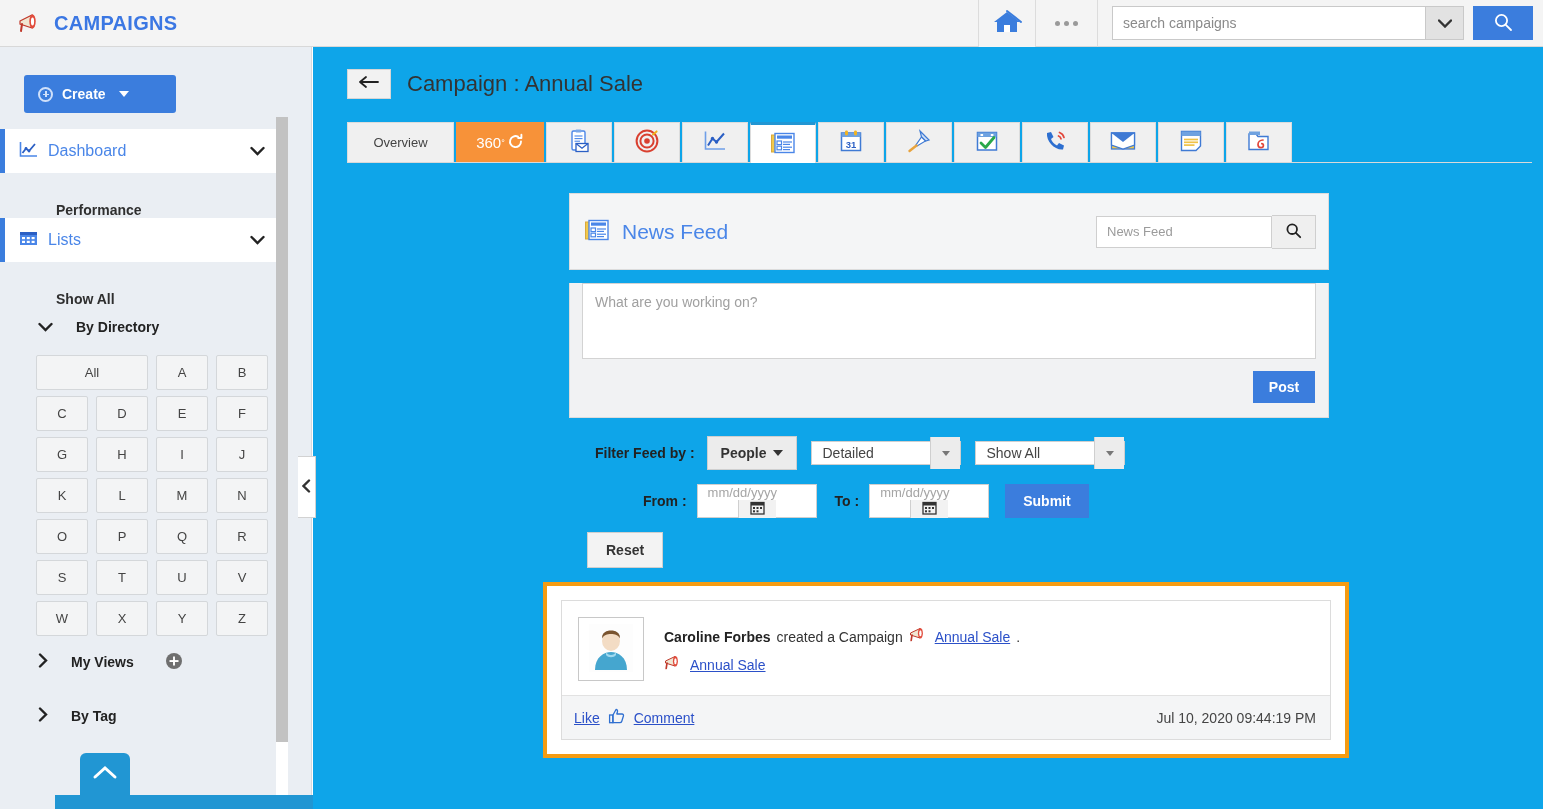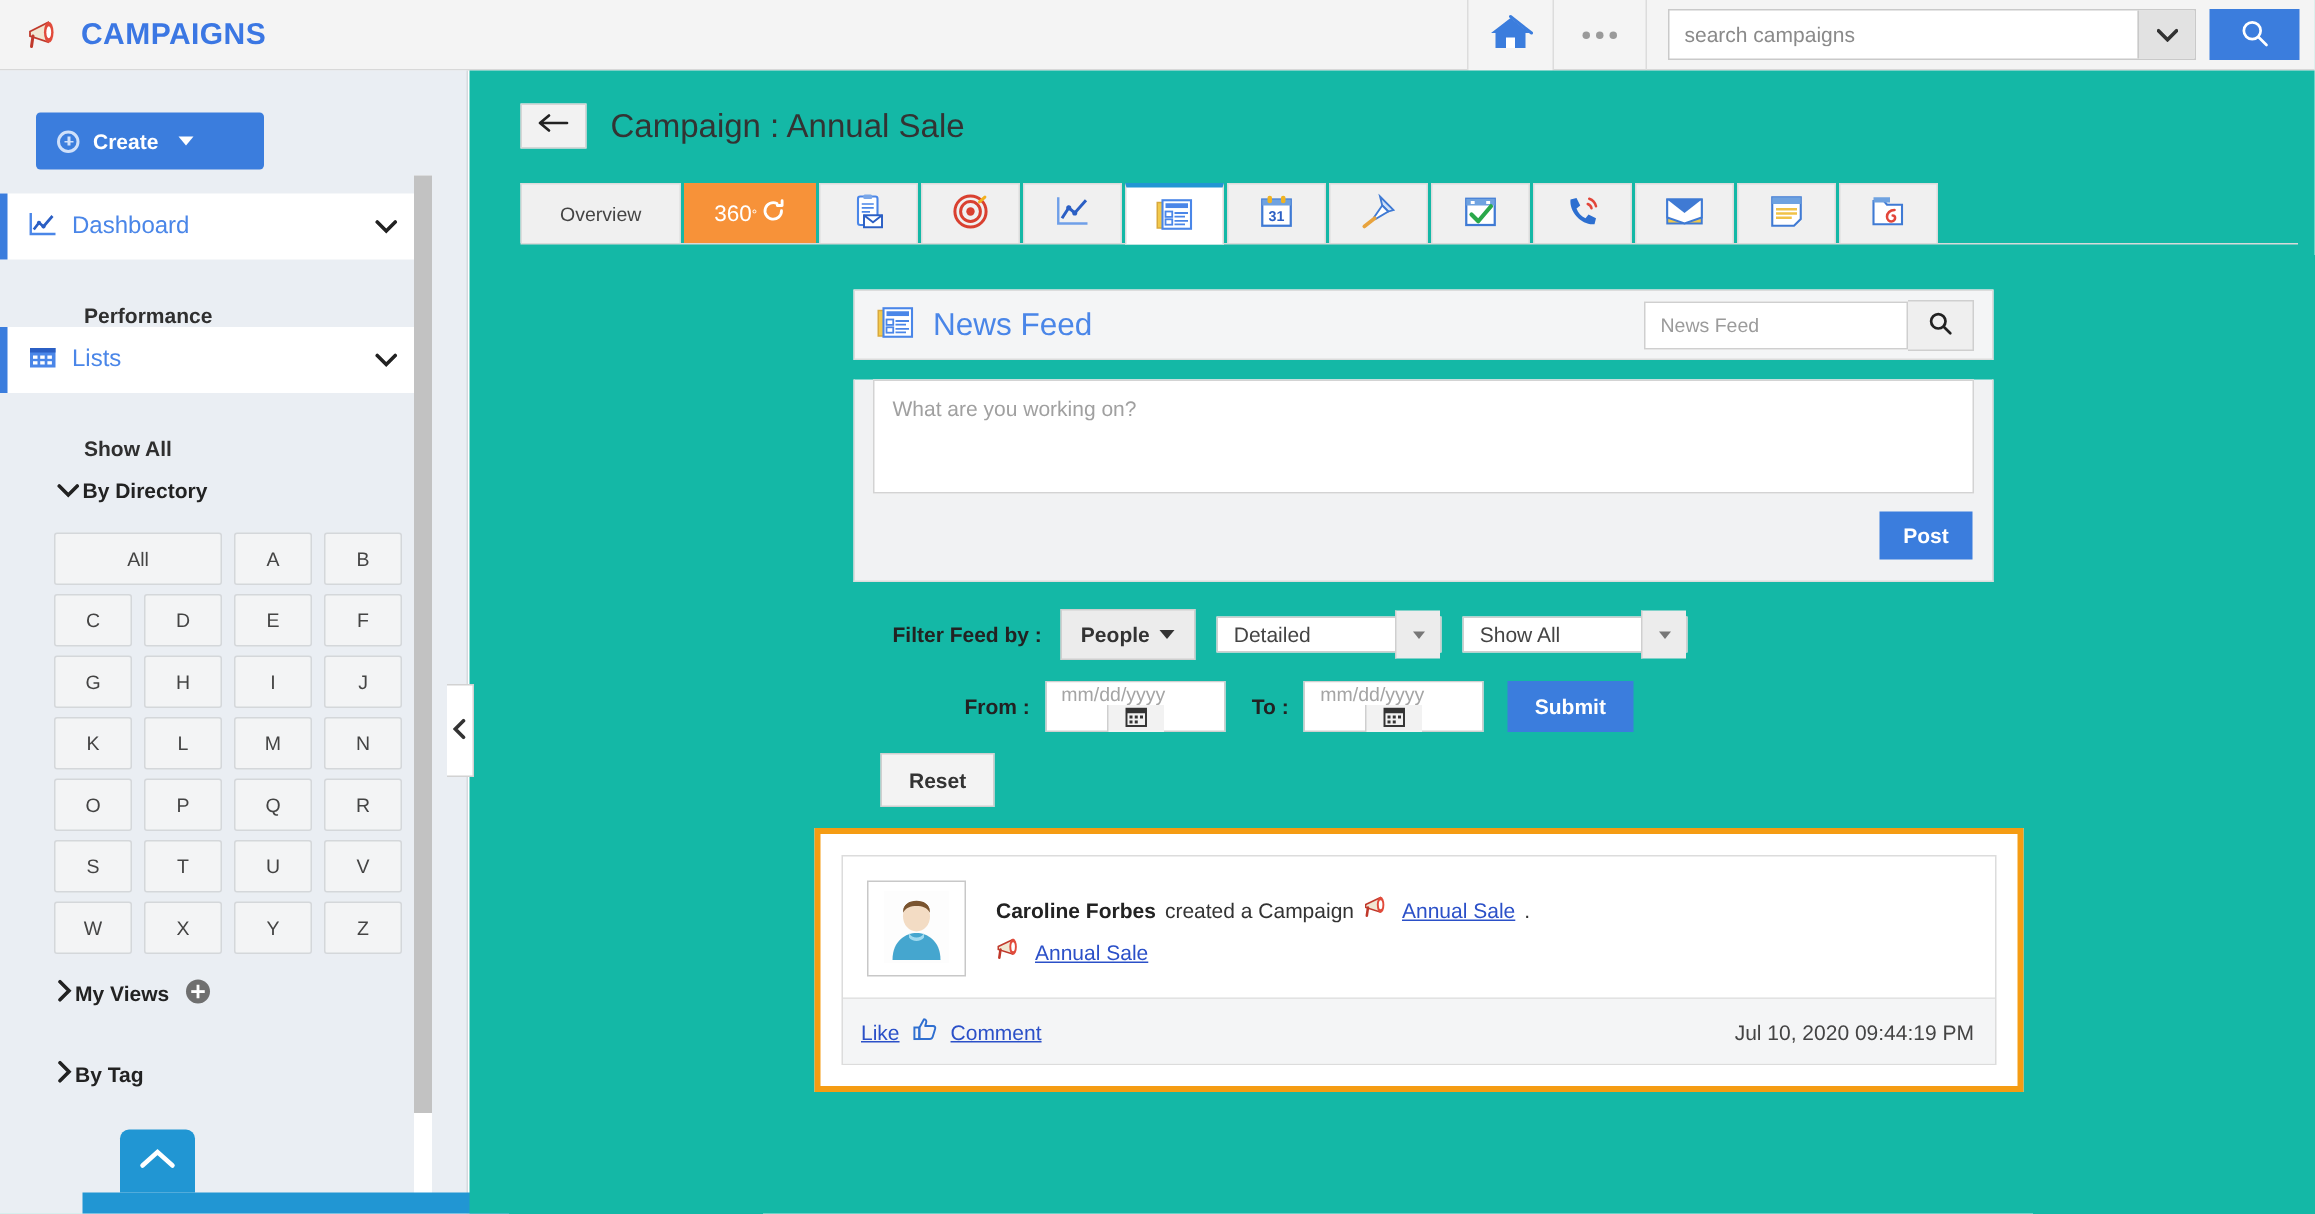--- a/index.html
+++ b/index.html
@@ -103,21 +103,21 @@
     padding-left: 14px; cursor: pointer; margin-right: 34px;
   }
   .nav-main .nav-label { color: #4a86e8; font-size: 16px; margin-left: 10px; }
   .nav-main .chev { margin-left: auto; margin-right: 12px; }
   .nav-sub {
     height: 45px; display: flex; align-items: flex-end;
     padding-left: 56px; font-weight: bold; font-size: 14px;
     color: #2f2f2f; cursor: pointer;
   }
   .nav-group {
-    display: flex; align-items: center; gap: 2px;
+    display: flex; align-items: center; gap: 23px;
     padding-left: 38px; height: 40px;
     font-weight: bold; font-size: 14px; color: #222; cursor: pointer;
   }
   .chev-svg { display: block; }
 
   .alpha-grid {
     margin: 8px 0 0 36px; width: 224px;
     display: grid; grid-template-columns: repeat(4, 52px);
     gap: 6px 8px;
   }
@@ -154,21 +154,21 @@
     position: absolute; left: 80px; bottom: 14px;
     width: 50px; height: 42px;
     background: #2196d3; border-radius: 6px 6px 0 0;
     display: flex; align-items: center; justify-content: center;
     cursor: pointer;
   }
 
   
   .main {
     position: absolute; top: 47px; left: 313px;
-    width: 1230px; height: 762px; background: #14b8a6;
+    width: 1230px; height: 762px; background: #0ea5e9;
     overflow: hidden;
   }
   .page-head { display: flex; align-items: center; padding: 22px 0 0 34px; }
   .back-btn {
     width: 44px; height: 30px; background: #f2f2f2;
     border: 1px solid #d6d6d6; cursor: pointer;
     display: flex; align-items: center; justify-content: center;
     font-size: 17px; color: #333;
   }
   .page-title { font-size: 22px; color: #333; margin-left: 16px; }
@@ -190,21 +190,21 @@
     background: #f79239; border-color: #f79239; color: #fff;
     min-width: 88px; font-size: 15px;
   }
   .tab.active {
     background: #fff; border-top: 3px solid #2196d3;
     position: relative; top: 1px; height: 41px;
   }
 
   .feed-wrap { width: 760px; margin: 30px 0 0 256px; }
   .feed-head {
-    height: 47px; background: #f4f5f6; border: 1px solid #dcdcdc;
+    height: 77px; background: #f4f5f6; border: 1px solid #dcdcdc;
     display: flex; align-items: center; padding: 0 12px 0 14px;
   }
   .feed-title { color: #4a86e8; font-size: 21px; margin-left: 12px; }
   .feed-search { margin-left: auto; display: flex; align-items: center; }
   .feed-search input {
     width: 176px; height: 32px; border: 1px solid #cfcfcf; background: #fff;
     padding: 0 10px; font-size: 13px; outline: 0;
     font-family: "Liberation Sans", sans-serif; color: #555;
   }
   .feed-search input::placeholder { color: #9b9b9b; }

